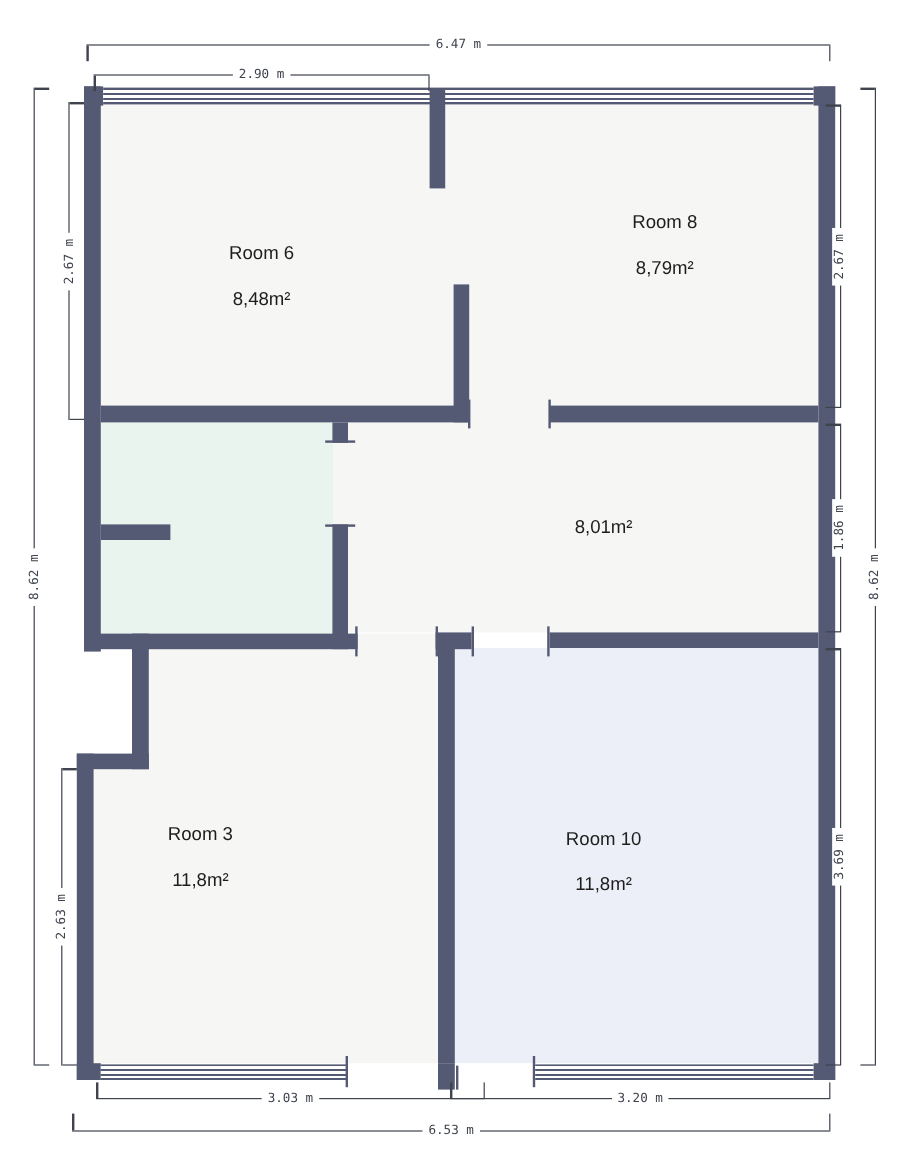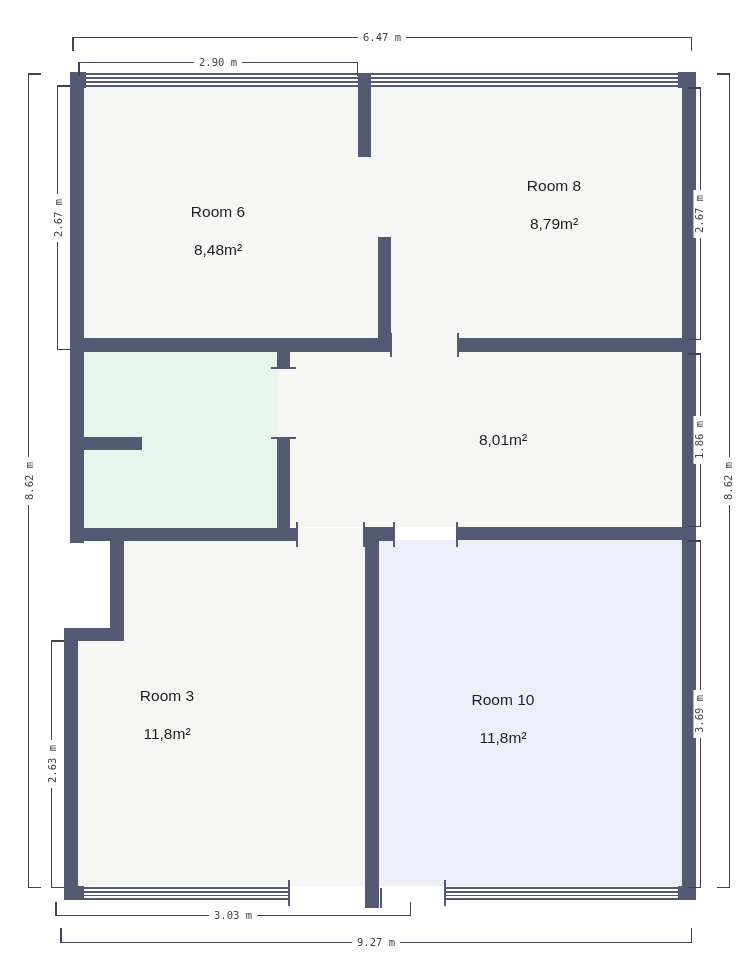--- a/index.html
+++ b/index.html
@@ -93,29 +93,34 @@
     <i class="hk" style="left:0"></i>
       <i class="hk" style="right:0"></i>
     <span class="lab">6.47 m</span>
   </div>
   <div class="dim dimh" style="left:78px;top:62px;width:280px;">
     <i class="hk" style="left:0"></i>
       <i class="hk" style="right:0"></i>
     <span class="lab">2.90 m</span>
   </div>
 
-  <div class="dim dimh up" style="left:55px;top:902px;width:356px;">
+  <div class="dim dimh up" style="left:80px;top:902px;width:324px;">
     <i class="hk" style="left:0"></i>
       <i class="hk" style="right:0"></i>
     <span class="lab">3.03 m</span>
   </div>
+  <div class="dim dimh up" style="left:375px;top:902px;width:317px;">
+    <i class="hk" style="left:0"></i>
+      <i class="hk" style="right:0"></i>
+    <span class="lab">3.20 m</span>
+  </div>
   <div class="dim dimh up" style="left:60px;top:928px;width:632px;height:14px;">
     <i class="hk" style="left:0"></i>
       <i class="hk" style="right:0"></i>
-    <span class="lab">9.27 m</span>
+    <span class="lab">6.53 m</span>
   </div>
 
   <div class="dim dimv lineL" style="left:28px;top:73px;height:815px;">
     <i class="hk t"></i>
       <i class="hk b"></i>
     <span class="lab">8.62 m</span>
   </div>
   <div class="dim dimv lineL" style="left:57px;top:85px;height:265px;">
     <i class="hk t"></i>
       <i class="hk b"></i>

